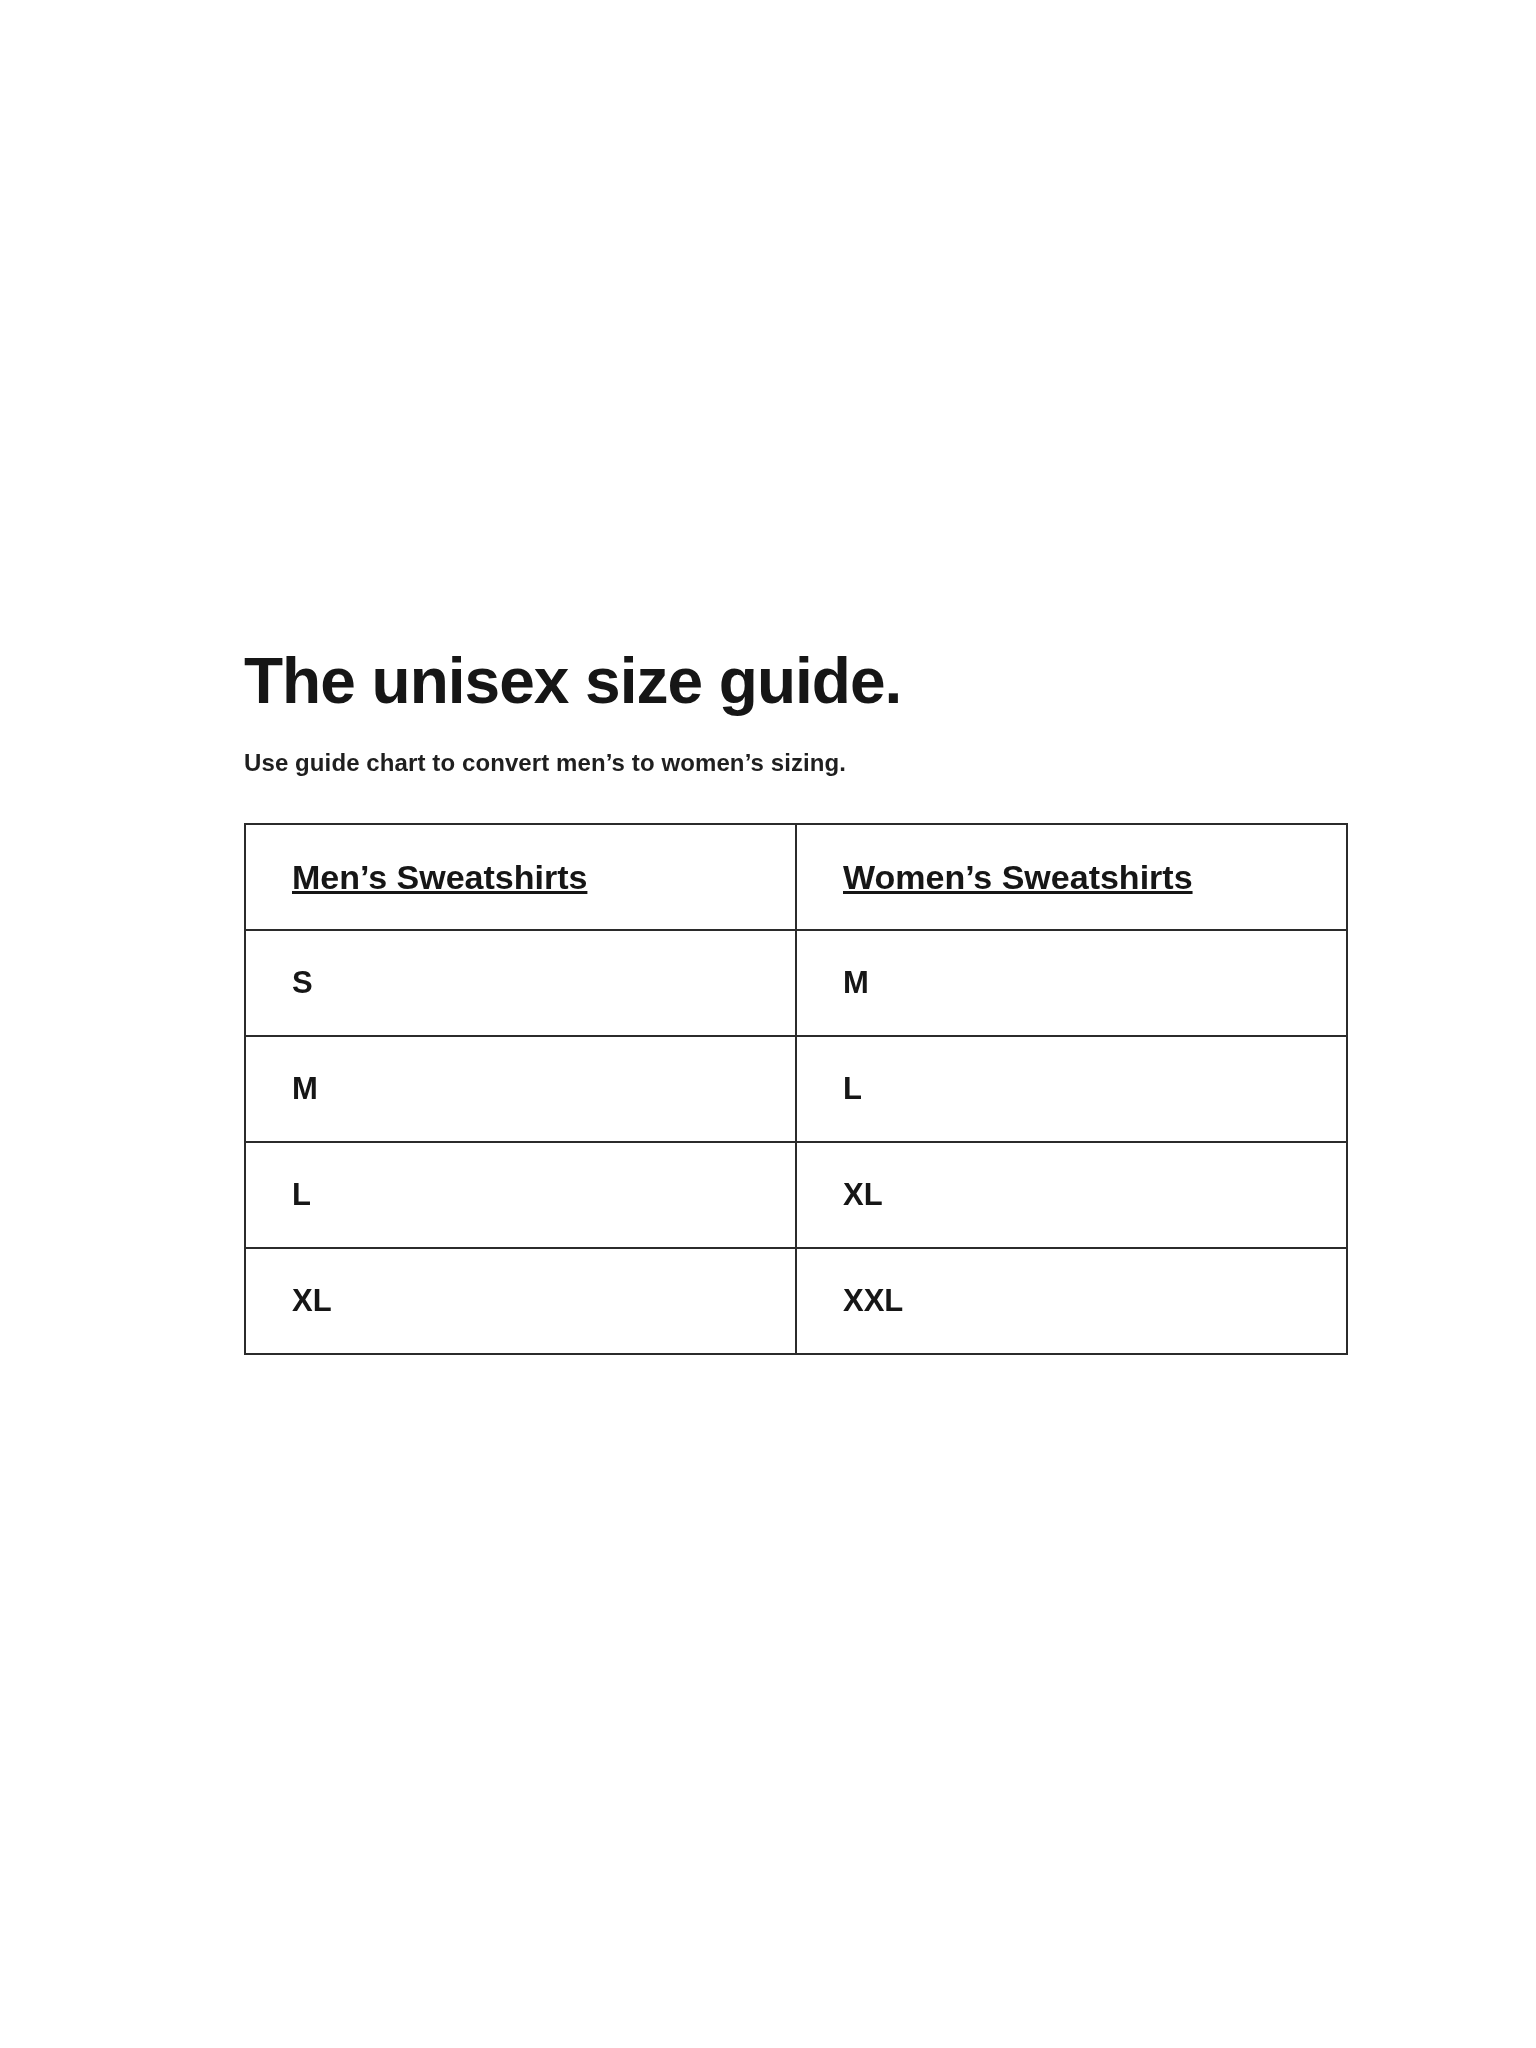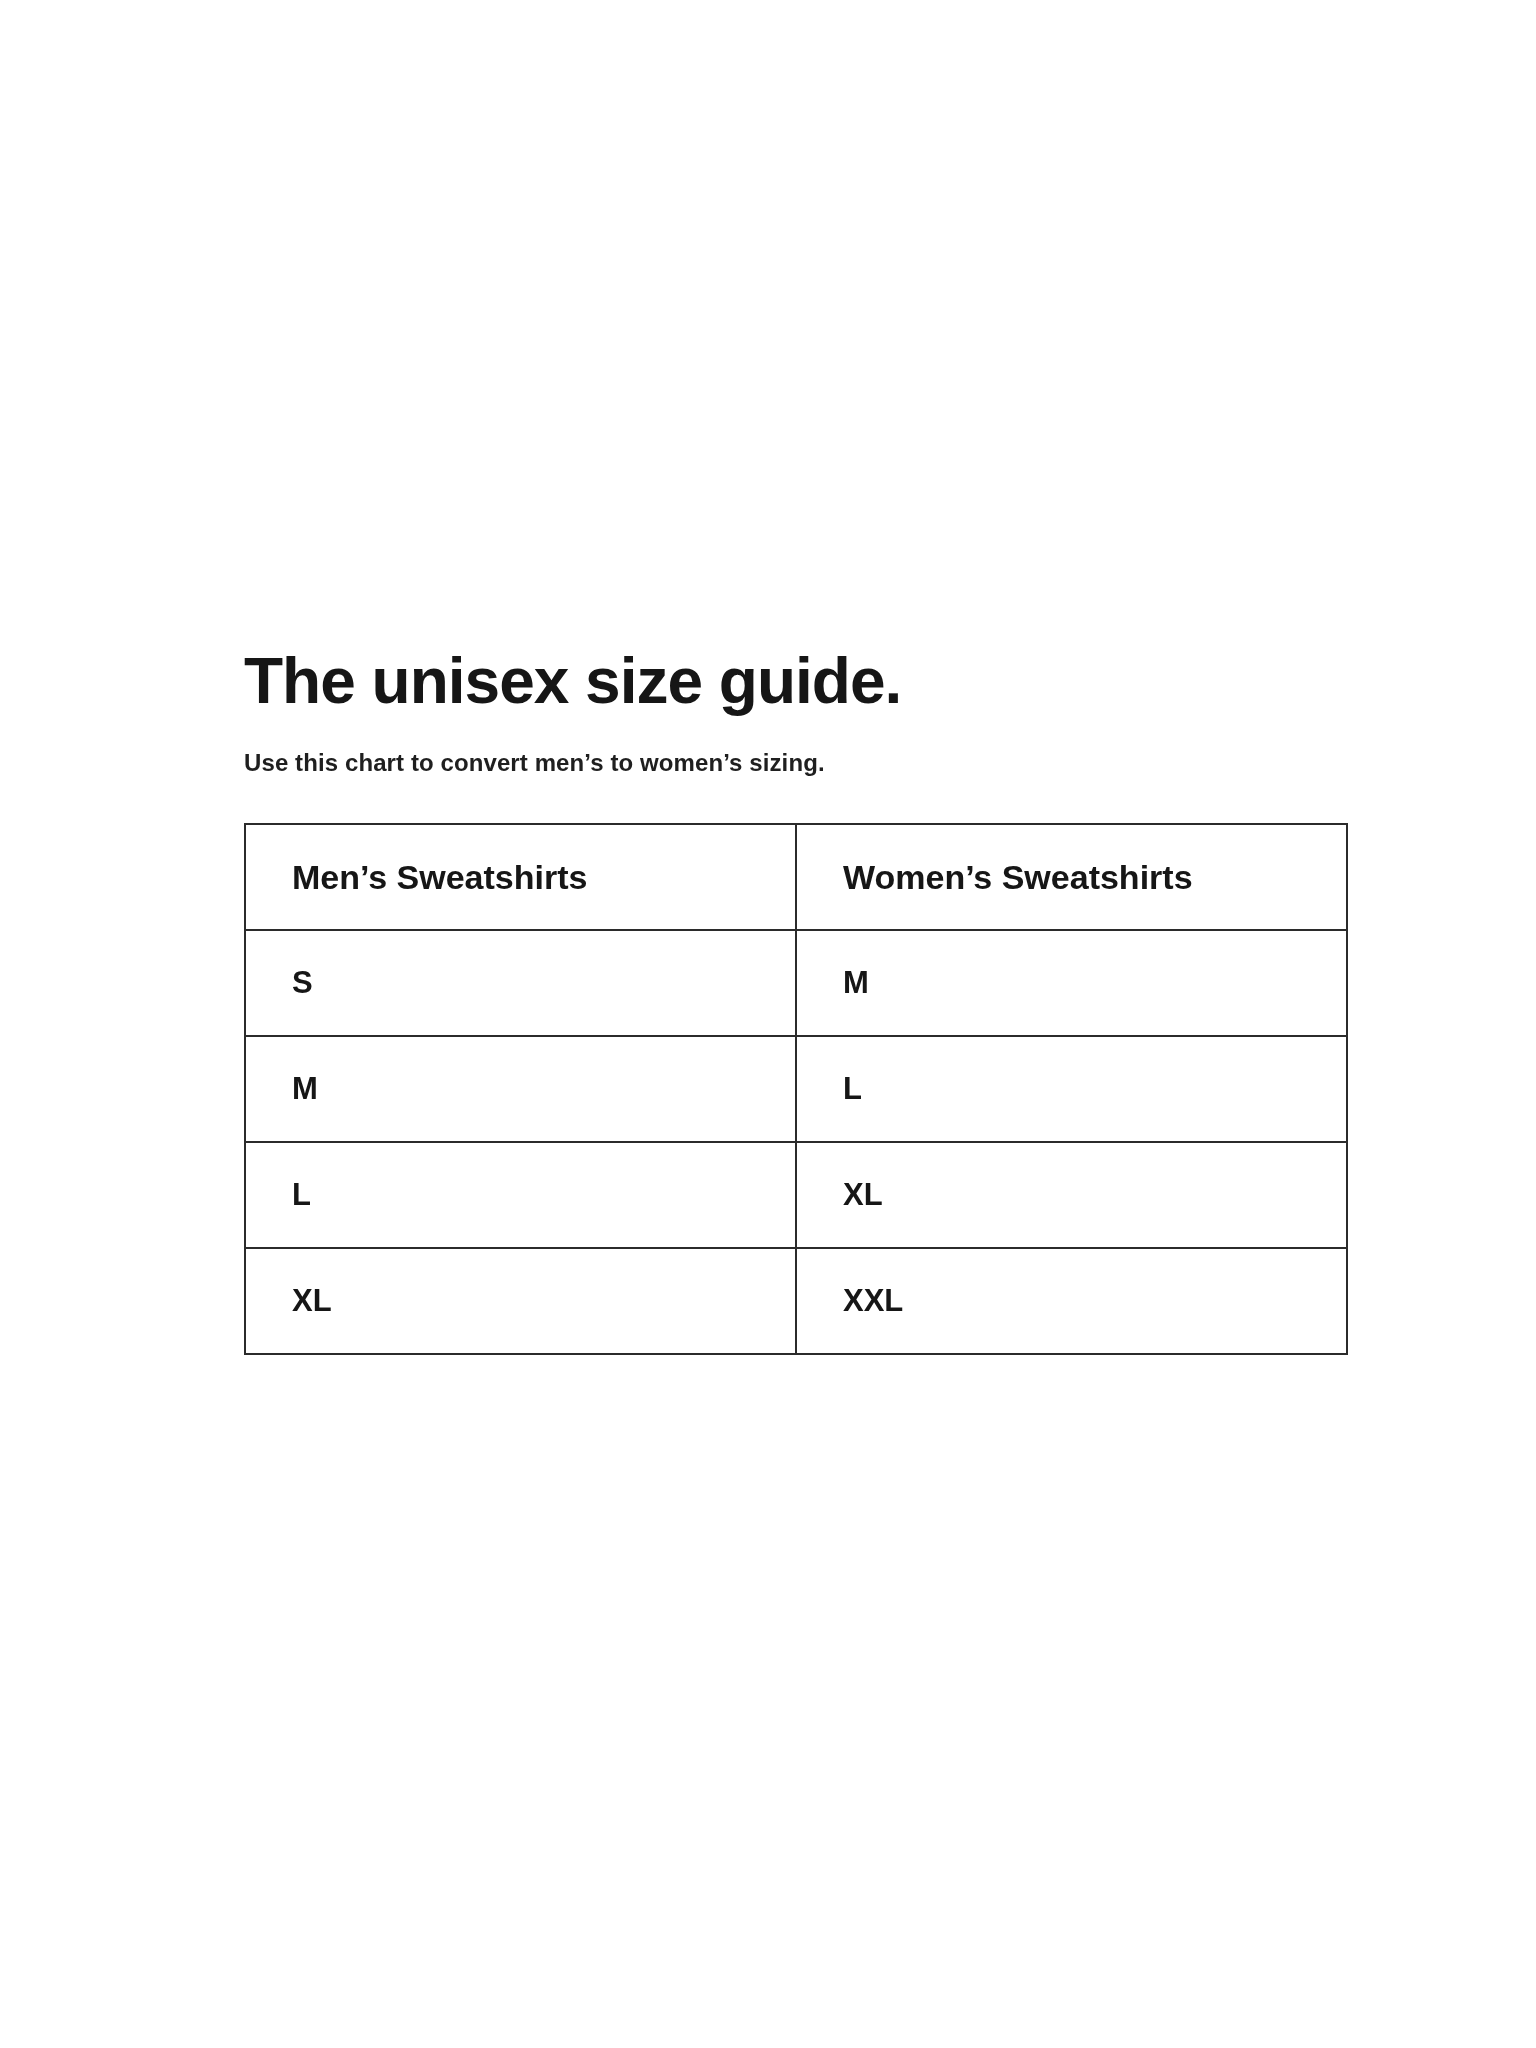--- a/index.html
+++ b/index.html
@@ -42,34 +42,35 @@
     height: 106px;
     text-align: left;
     vertical-align: middle;
     padding-left: 46px;
     background: #ffffff;
   }
   table.size-guide th {
     font-size: 34px;
     font-weight: 700;
     color: #161616;
+    text-decoration: underline;
   }
   table.size-guide td {
     font-size: 31px;
     font-weight: 700;
     color: #161616;
   }
 </style>
 </head>
 <body>
 
 <div class="content">
   <h1 class="page-title">The unisex size guide.</h1>
 
-  <p class="page-subtitle">Use this chart to convert men’s to women’s sizing.</p>
+  <p class="page-subtitle">Use guide chart to convert men’s to women’s sizing.</p>
 
   <table class="size-guide">
     <thead>
       <tr>
         <th>Men’s Sweatshirts</th>
         <th>Women’s Sweatshirts</th>
       </tr>
     </thead>
     <tbody>
       <tr>

